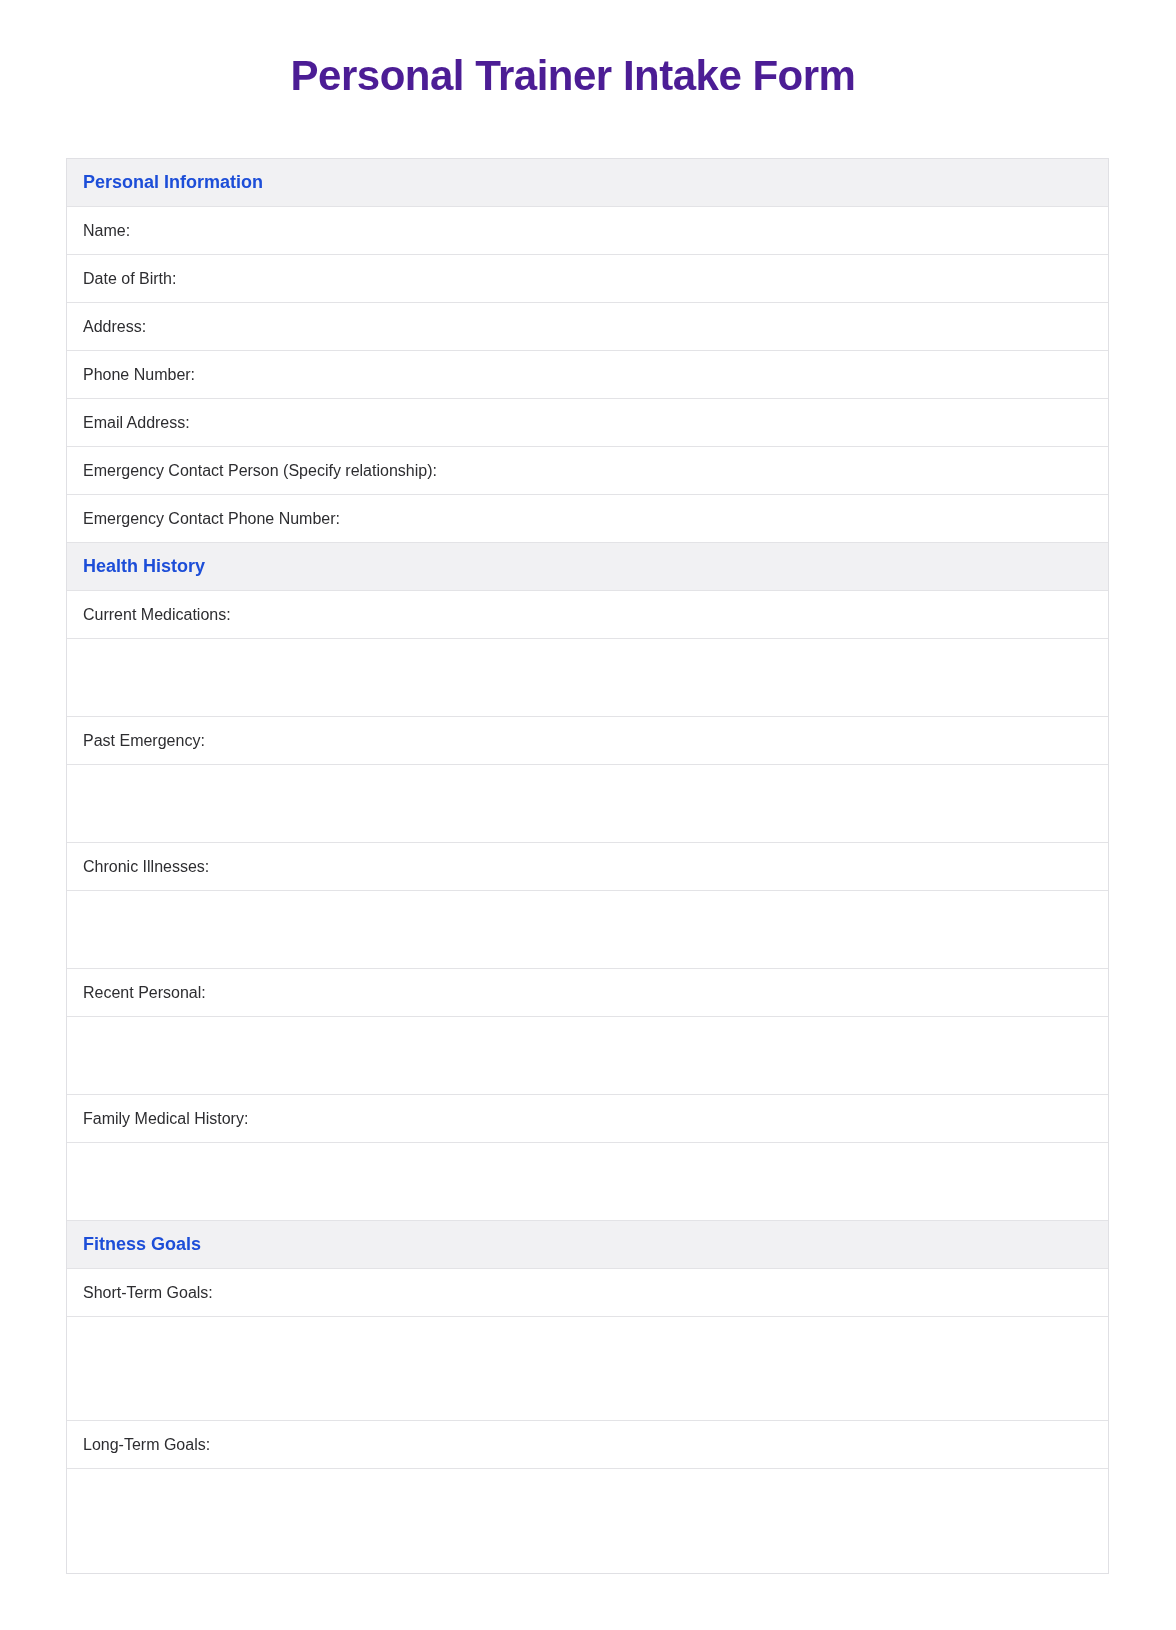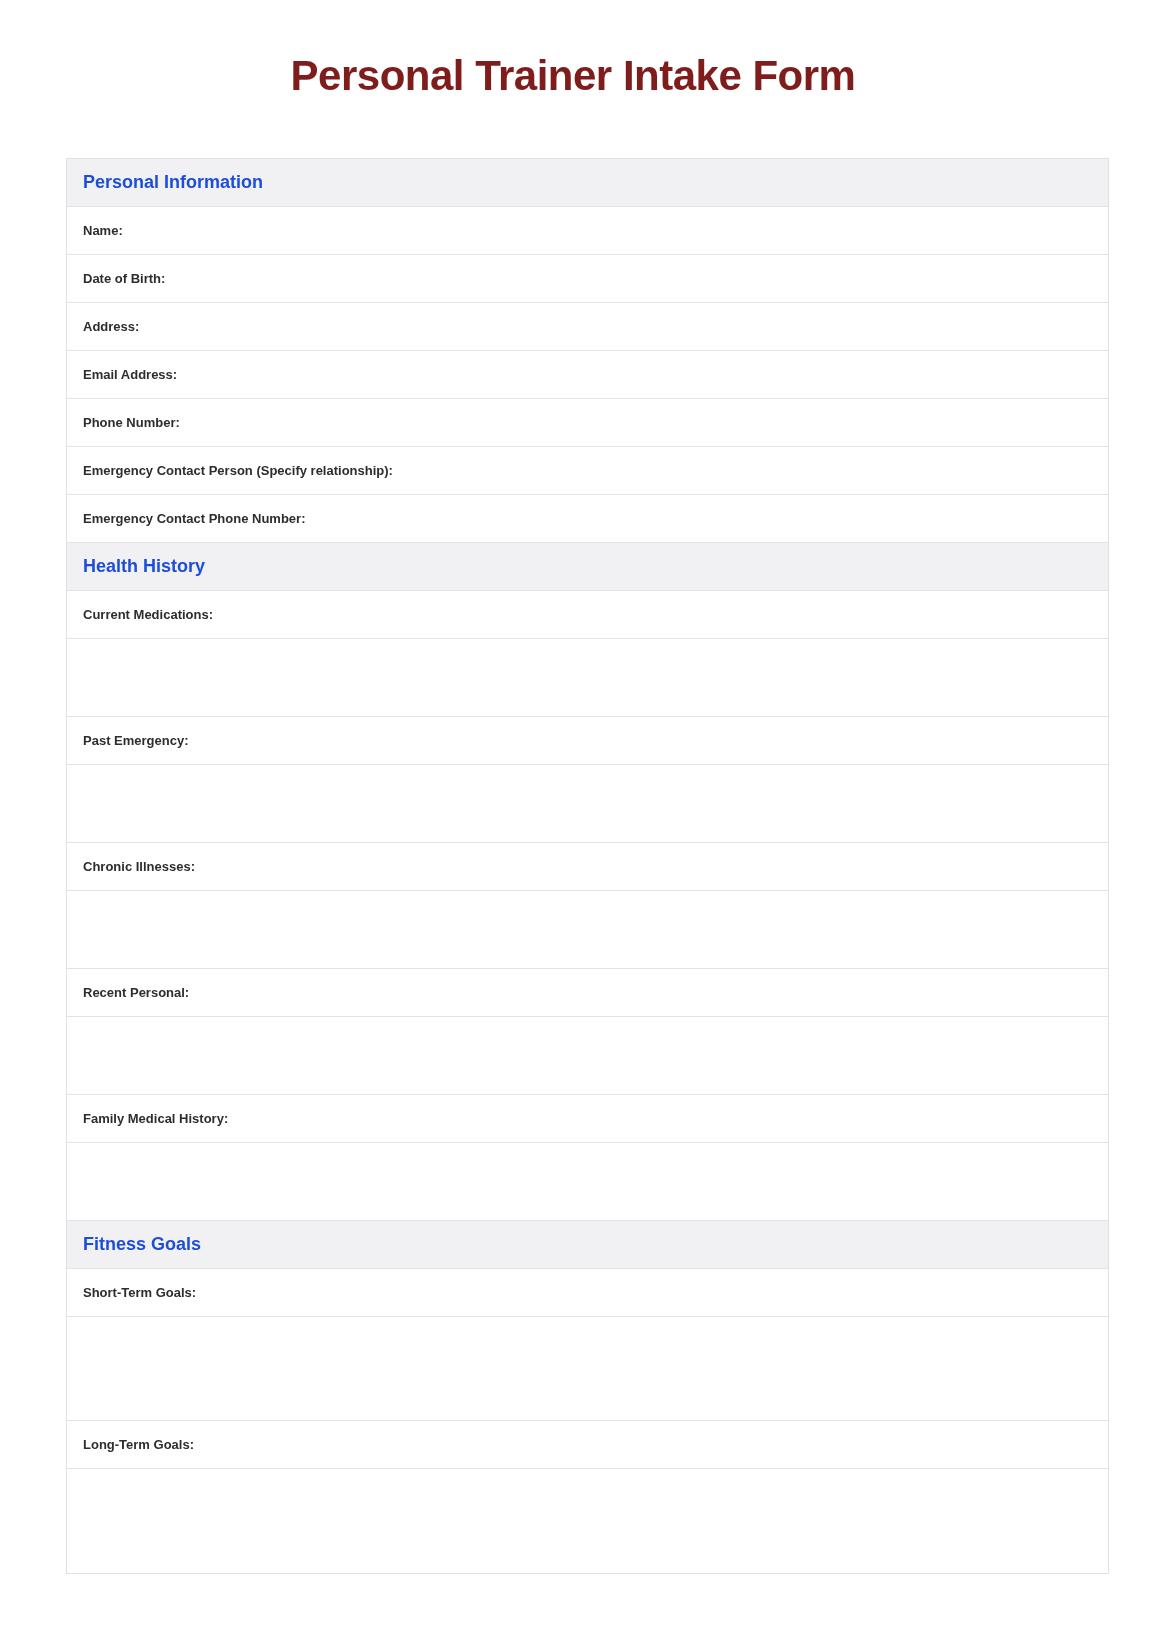--- a/index.html
+++ b/index.html
@@ -12,21 +12,21 @@
   }
   .page-title {
     position: absolute;
     top: 52px;
     left: 0;
     width: 1146px; 
     text-align: center;
     font-size: 42px;
     font-weight: bold;
     letter-spacing: -0.5px;
-    color: #7f1d1d;
+    color: #4c1d95;
   }
   .form-table {
     position: absolute;
     left: 66px;
     top: 158px;
     width: 1043px;
     border: 1px solid #e0e0e4;
     background: #ffffff;
   }
   .form-table > div {
@@ -46,22 +46,22 @@
     color: #1d4ed8;
   }
   .form-row {
     height: 48px;
     display: flex;
     align-items: center;
     padding-left: 16px;
     background: #ffffff;
   }
   .field-label {
-    font-size: 13px;
-    font-weight: bold;
+    font-size: 16px;
+    font-weight: normal;
     color: #2d2d30;
   }
   .write-space {
     height: 78px;
     background: #ffffff;
   }
   .write-space.tall {
     height: 104px;
   }
 </style>
@@ -77,24 +77,24 @@
   <div class="form-row">
     <span class="field-label">Name:</span>
   </div>
   <div class="form-row">
     <span class="field-label">Date of Birth:</span>
   </div>
   <div class="form-row">
     <span class="field-label">Address:</span>
   </div>
   <div class="form-row">
-    <span class="field-label">Email Address:</span>
+    <span class="field-label">Phone Number:</span>
   </div>
   <div class="form-row">
-    <span class="field-label">Phone Number:</span>
+    <span class="field-label">Email Address:</span>
   </div>
   <div class="form-row">
     <span class="field-label">Emergency Contact Person (Specify relationship):</span>
   </div>
   <div class="form-row">
     <span class="field-label">Emergency Contact Phone Number:</span>
   </div>
 
   <div class="section-header">Health History</div>
 

